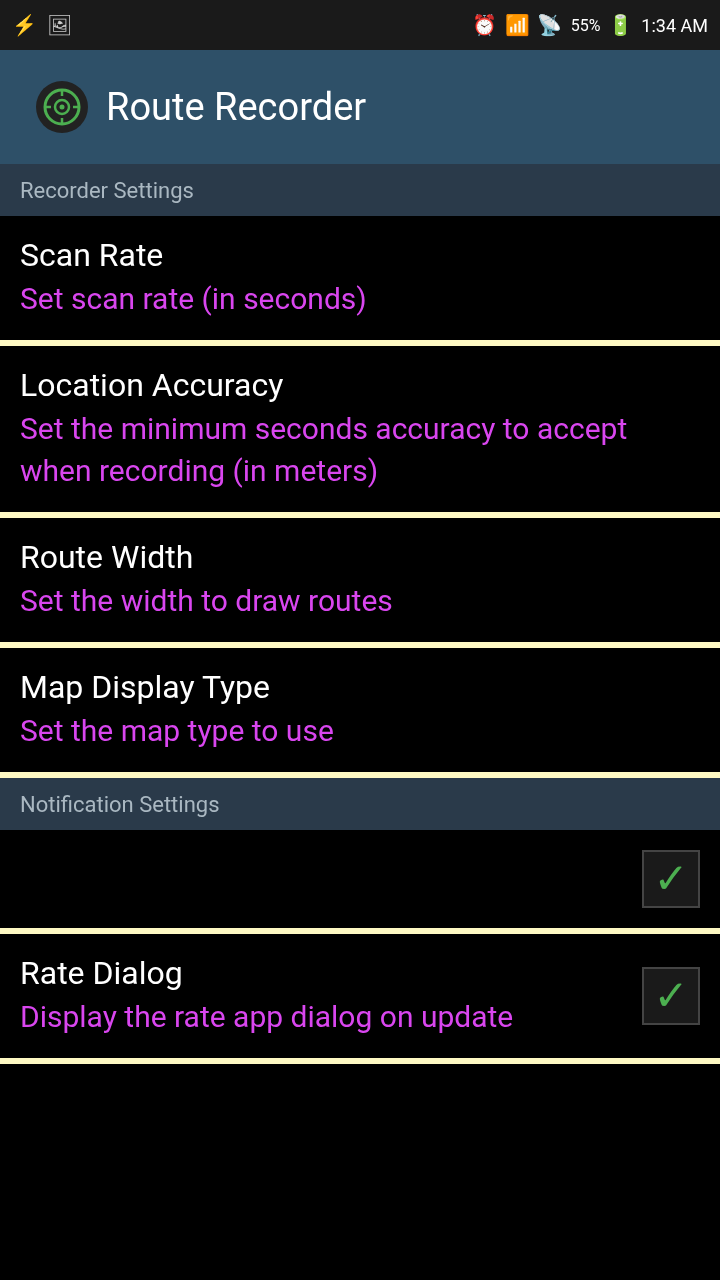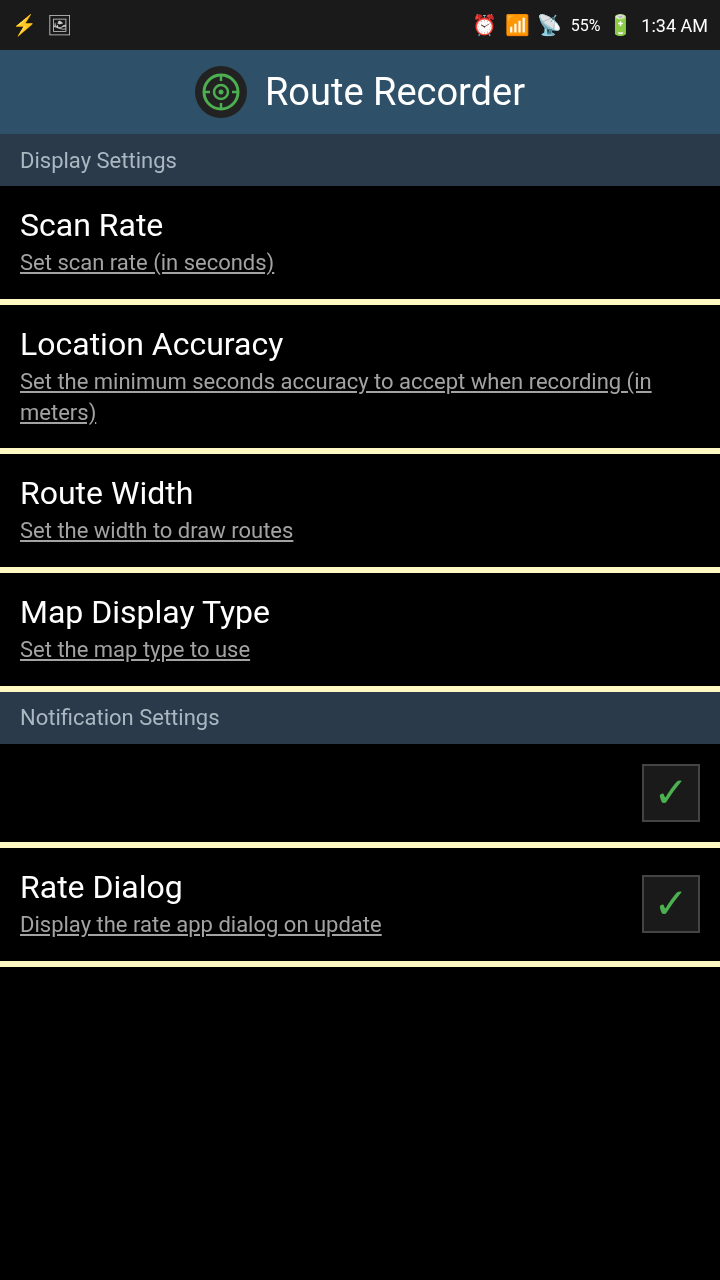--- a/index.html
+++ b/index.html
@@ -42,27 +42,26 @@
       color: #fff;
     }
     .time-text {
       font-size: 18px;
       font-weight: normal;
       color: #fff;
     }
 
     
     .app-header {
-      height: 84px;
+      height: 114px;
       background: #2e5068;
       display: flex;
       align-items: center;
-      padding: 0 16px;
+      padding: 0 36px;
       gap: 18px;
-      justify-content: center;
     }
     .app-icon {
       width: 52px;
       height: 52px;
       background: #222;
       border-radius: 50%;
       display: flex;
       align-items: center;
       justify-content: center;
       flex-shrink: 0;
@@ -105,24 +104,23 @@
       flex: 1;
       padding-right: 10px;
     }
     .settings-item-title {
       font-size: 32px;
       color: #fff;
       font-weight: 400;
       margin-bottom: 4px;
     }
     .settings-item-desc {
-      font-size: 22px;
-      color: #a3a3a3;
+      font-size: 30px;
+      color: #d946ef;
       line-height: 1.4;
-      text-decoration: underline;
     }
 
     
     .checkbox {
       width: 58px;
       height: 58px;
       background: #1a1a1a;
       border: 2px solid #444;
       display: flex;
       align-items: center;
@@ -163,21 +161,21 @@
       <line x1="19" y1="30" x2="19" y2="36" stroke="#4caf50" stroke-width="2.5"></line>
       <line x1="2" y1="19" x2="8" y2="19" stroke="#4caf50" stroke-width="2.5"></line>
       <line x1="30" y1="19" x2="36" y2="19" stroke="#4caf50" stroke-width="2.5"></line>
     </svg>
   </div>
   <span class="app-title">Route Recorder</span>
 </div>
 
 <div id="settings-container">
     <div class="section-header">
-      <span class="section-header-text">Display Settings</span>
+      <span class="section-header-text">Recorder Settings</span>
     </div>
     <div class="settings-item">
       <div class="settings-item-content">
         <div class="settings-item-title">Scan Rate</div>
         <div class="settings-item-desc">Set scan rate (in seconds)</div>
       </div>
     </div>
     <div class="settings-item">
       <div class="settings-item-content">
         <div class="settings-item-title">Location Accuracy</div>

